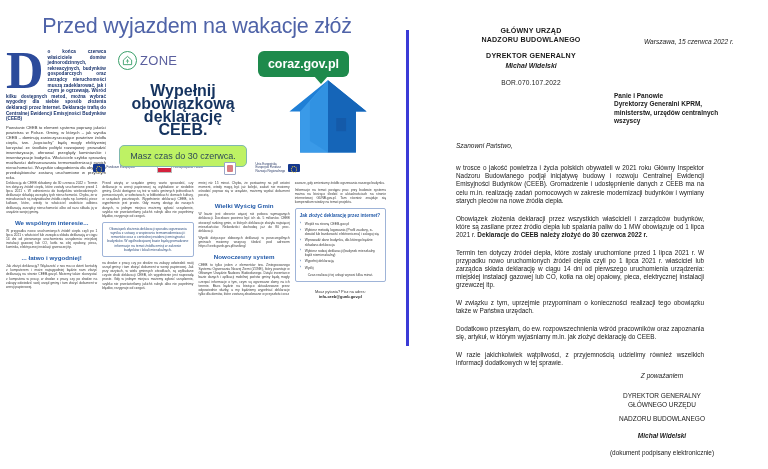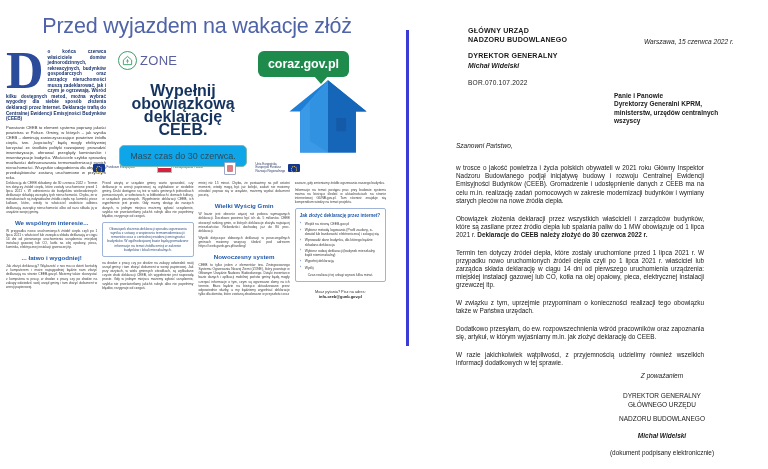--- a/index.html
+++ b/index.html
@@ -43,21 +43,21 @@
     width:17px;height:17px;border:1.4px solid #3aa06a;border-radius:50%;
     display:flex;align-items:center;justify-content:center;
   }
   .zone-mark svg{display:block;}
   .zone-text{font-size:13px;font-weight:normal;color:#5a5f9e;letter-spacing:0.3px;}
   .hero-mid h2{
     margin:0;font-size:16px;line-height:13px;font-weight:bold;color:#15335f;
   }
   .pill{
     margin:9px auto 0;border:1px solid #7fb8ae;border-radius:5px;
-    padding:5px 4px;font-size:9px;color:#2f4a58;background:#0ea5e9;width:118px;
+    padding:5px 4px;font-size:9px;color:#2f4a58;background:#bef264;width:118px;
   }
   .hero-right{position:absolute;left:252px;top:2px;width:136px;height:104px;}
   .bubble{
     position:absolute;left:6px;top:0;background:#1e8a4c;color:#fff;border-radius:6px;
     padding:6px 10px;font-size:12.5px;font-weight:bold;letter-spacing:-0.1px;
   }
   .bubble:after{
     content:"";position:absolute;left:56px;bottom:-7px;border-left:7px solid transparent;
     border-right:7px solid transparent;border-top:8px solid #1e8a4c;
   }
@@ -106,21 +106,21 @@
   }
   .howbox li:before{content:"\203A";position:absolute;left:0;top:-0.5px;color:#2159a8;font-size:4px;}
   .howfoot{text-align:center;font-size:3.4px;line-height:4.2px;color:#3a3a3a;margin-top:3px;}
   .contact{text-align:center;font-size:3.9px;line-height:5px;color:#3a3a3a;margin-top:7px;}
   .contact b{color:#1a1a1a;}
 
   
   .letter{position:relative;width:376px;height:469px;background:#fff;}
   .bluebar{position:absolute;left:14px;top:30px;width:3px;height:316px;background:#3b3bd6;}
   .lt{font-family:"Liberation Sans",sans-serif;color:#1a1a1a;}
-  .hdr{position:absolute;left:76px;top:27px;width:190px;text-align:left;}
+  .hdr{position:absolute;left:44px;top:27px;width:190px;text-align:center;}
   .hdr .org{font-size:7.1px;line-height:9px;font-weight:bold;letter-spacing:0.2px;}
   .hdr .role{font-size:7.1px;line-height:9px;font-weight:bold;margin-top:7px;letter-spacing:0.2px;}
   .hdr .name{font-size:6.9px;line-height:9px;font-weight:bold;font-style:italic;}
   .hdr .sign{font-size:6.6px;line-height:9px;margin-top:8px;letter-spacing:0.2px;}
   .place{position:absolute;left:252px;top:38px;font-size:6.6px;font-style:italic;}
   .addr{position:absolute;left:222px;top:92px;font-size:6.5px;line-height:8.3px;font-weight:bold;}
   .salut{position:absolute;left:64px;top:142px;font-size:6.5px;font-style:italic;}
   .body{position:absolute;left:64px;top:164px;width:248px;}
   .body p{
     margin:0 0 9.5px 0;font-size:6.4px;line-height:8.2px;text-align:justify;

